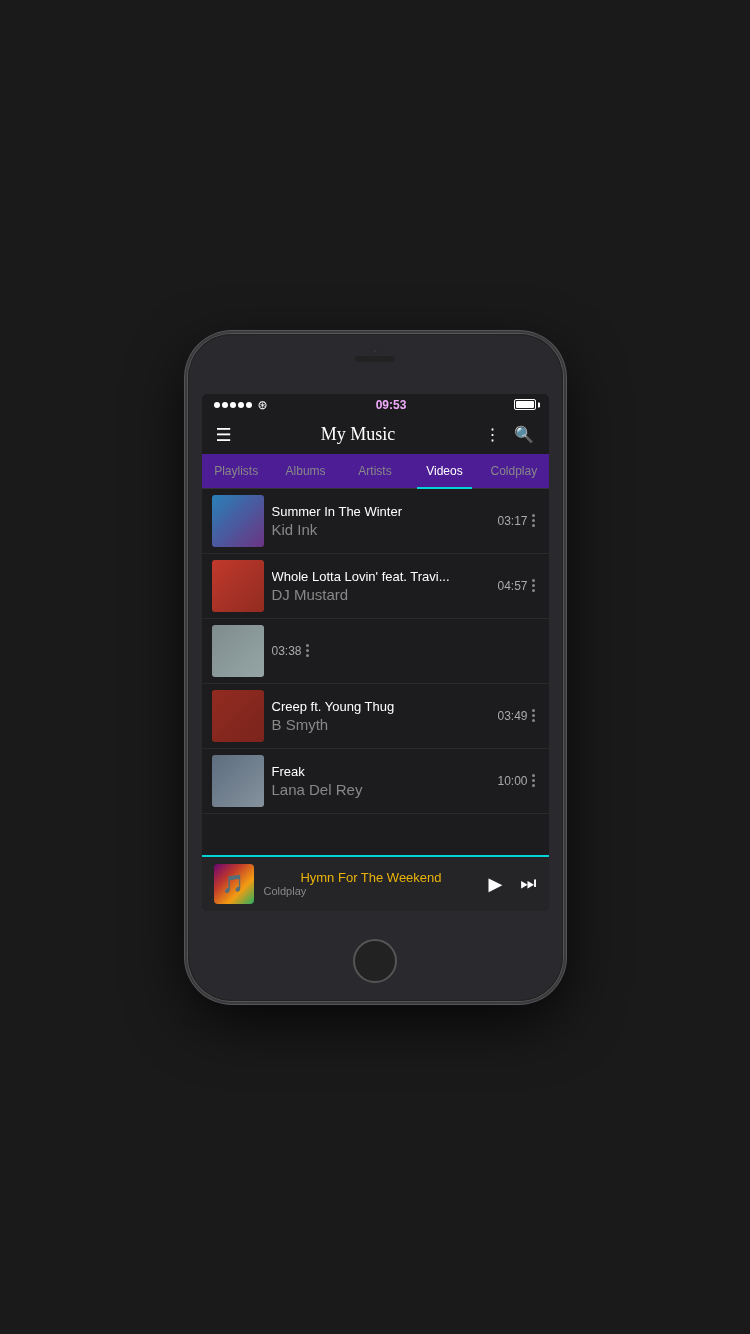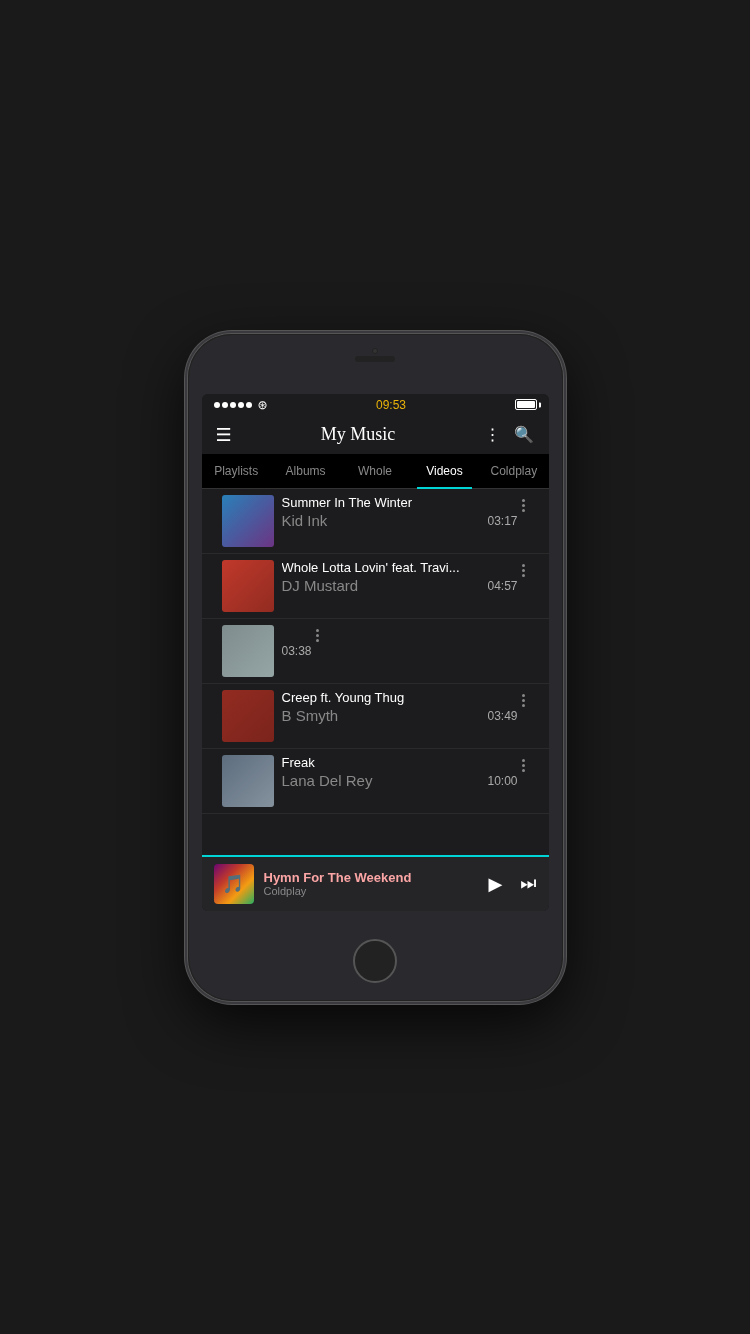--- a/index.html
+++ b/index.html
@@ -93,22 +93,22 @@
     }
 
     .wifi-icon {
       color: white;
       font-size: 12px;
       margin-left: 2px;
     }
 
     .status-center {
       font-size: 12px;
-      color: #eab308;
-      font-weight: 400;
+      color: #f0abfc;
+      font-weight: 700;
     }
 
     .status-right {
       display: flex;
       align-items: center;
       gap: 4px;
     }
 
     .battery {
       width: 22px;
@@ -171,21 +171,21 @@
 
     .dots-icon, .search-icon {
       color: white;
       font-size: 16px;
       cursor: pointer;
     }
 
     
     .tabs {
       display: flex;
-      background: #000000;
+      background: #4c1d95;
       border-bottom: 1px solid #333;
       flex-shrink: 0;
     }
 
     .tab {
       flex: 1;
       text-align: center;
       padding: 10px 2px;
       font-size: 12px;
       color: #888;
@@ -211,21 +211,22 @@
     .track-list {
       flex: 1;
       overflow-y: auto;
       background: #1c1c1e;
     }
 
     .track-list::-webkit-scrollbar { display: none; }
 
     .track-item {
       display: flex;
-      padding: 6px 20px;
+      align-items: center;
+      padding: 6px 10px;
       border-bottom: 1px solid #2a2a2a;
       cursor: pointer;
     }
 
     .track-thumbnail {
       width: 52px;
       height: 52px;
       border-radius: 3px;
       flex-shrink: 0;
       position: relative;
@@ -334,23 +335,24 @@
       justify-content: center;
       font-size: 18px;
     }
 
     .np-info {
       flex: 1;
       padding: 0 10px;
     }
 
     .np-title {
-      color: #fca5a5;
+      color: #eab308;
       font-size: 13px;
-      font-weight: 700;
+      font-weight: 400;
+      text-align: center;
     }
 
     .np-artist {
       color: #888;
       font-size: 11px;
     }
 
     .np-controls {
       display: flex;
       gap: 18px;
@@ -440,21 +442,21 @@
       <div class="header-title">My Music</div>
       <div class="header-right">
         <div class="dots-icon">⋮</div>
         <div class="search-icon">🔍</div>
       </div>
     </div>
 
     <div class="tabs" id="tabs-container">
     <div class="tab">Playlists</div>
         <div class="tab">Albums</div>
-        <div class="tab">Whole</div>
+        <div class="tab">Artists</div>
         <div class="tab active">Videos</div>
         <div class="tab">Coldplay</div>
       </div>
 
     <div class="track-list" id="track-list-container">
     <div class="track-item">
           <div class="track-thumbnail">
             <div class="thumb-bg thumb-1"></div>
           </div>
           <div class="track-info">

